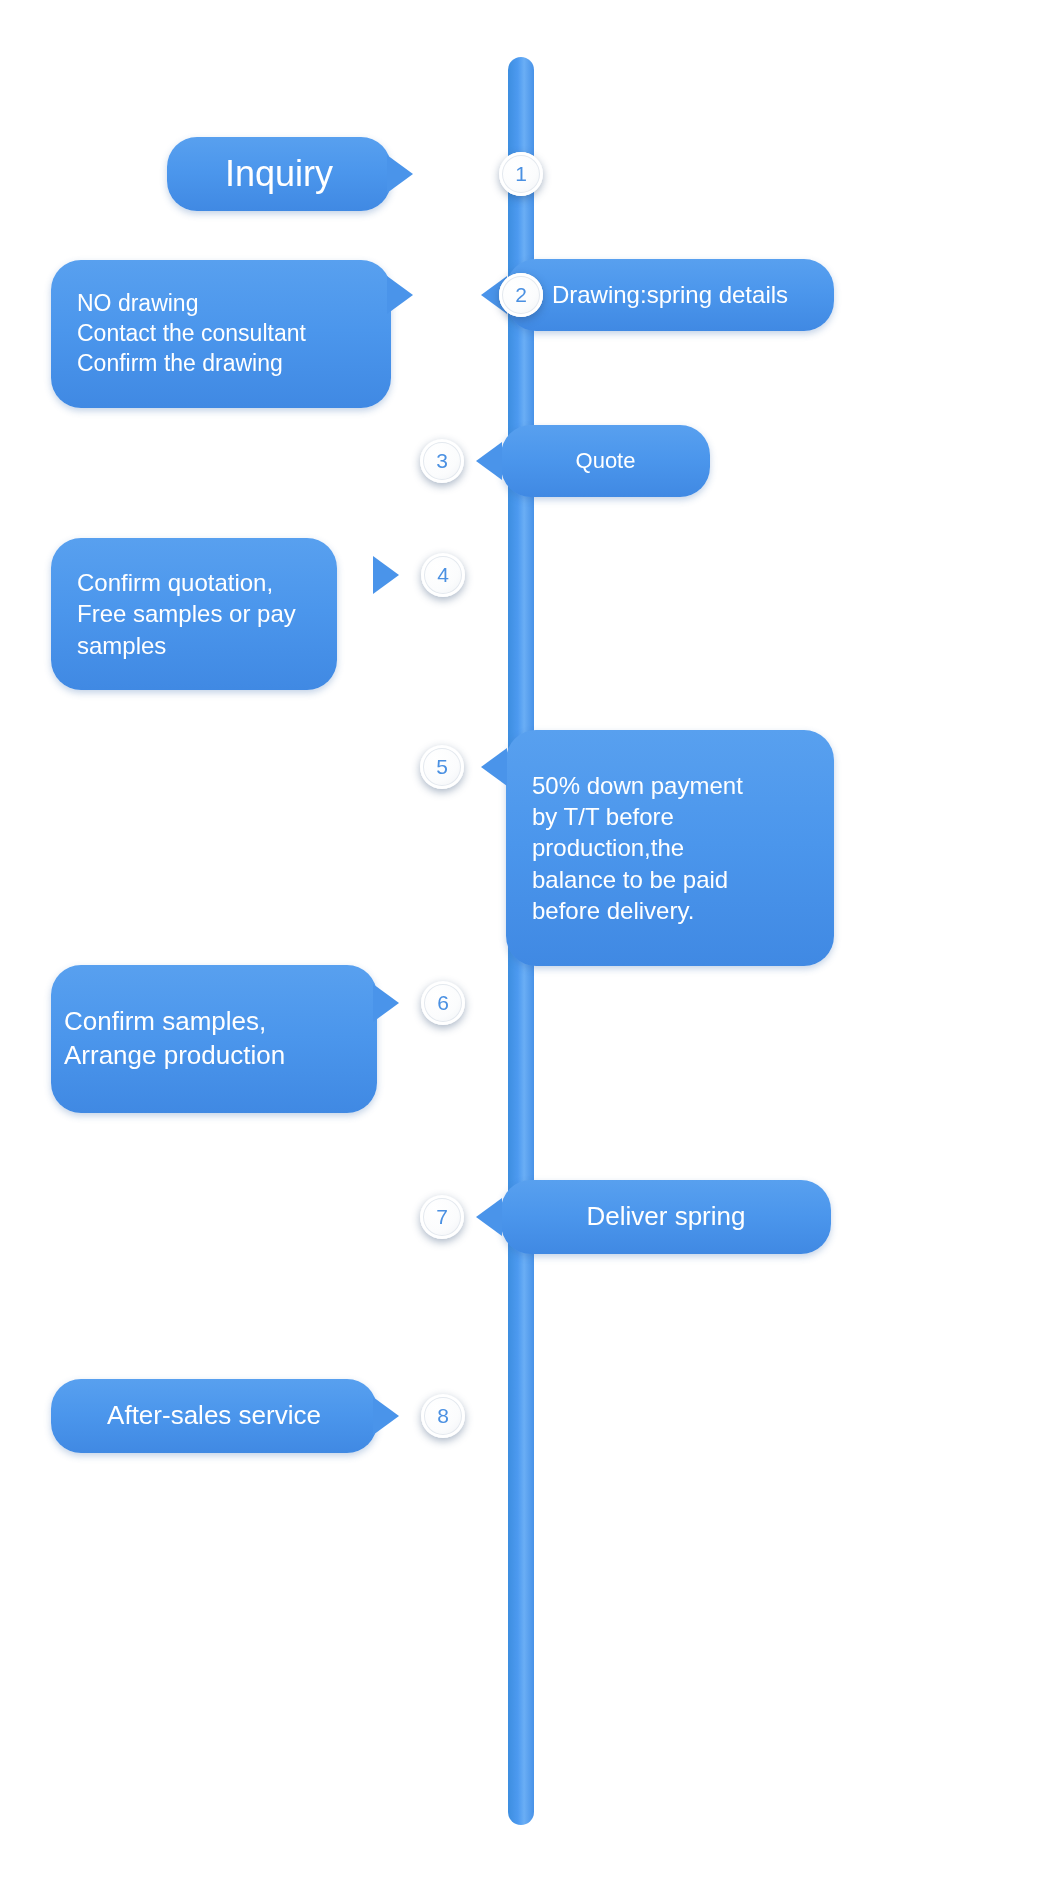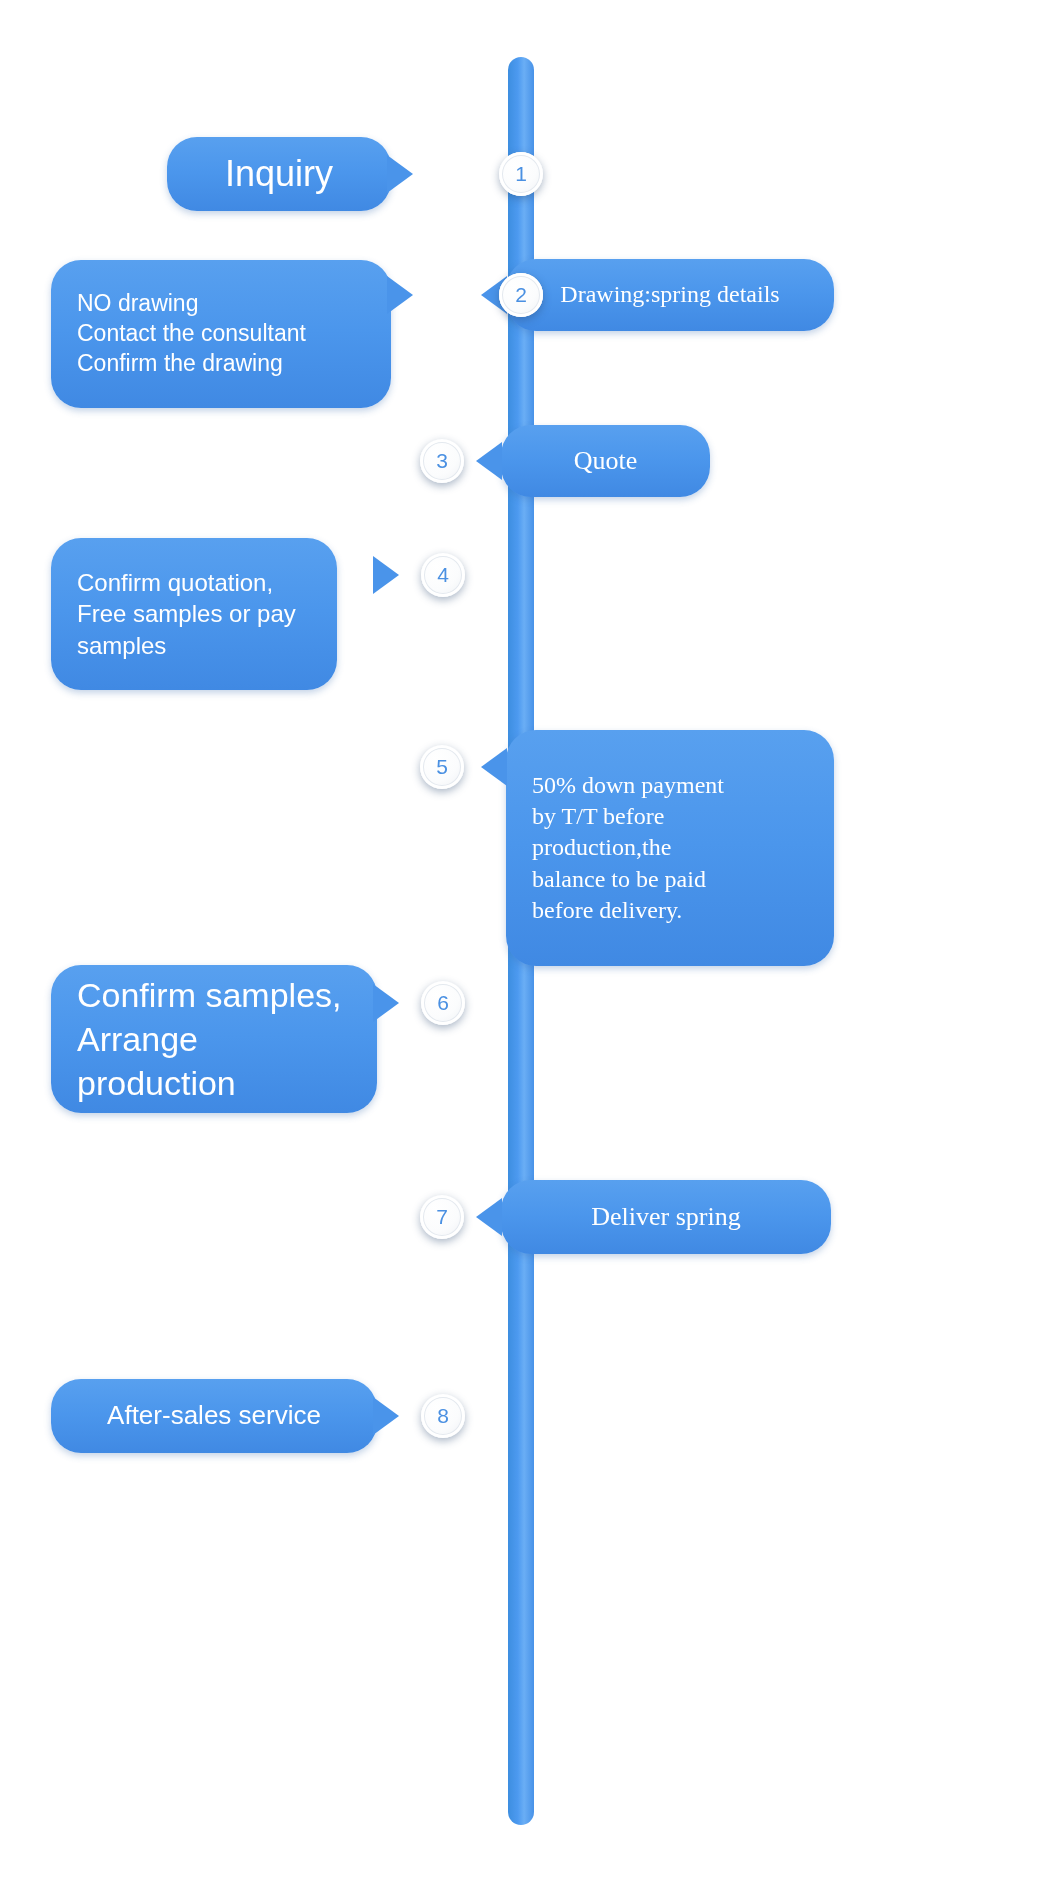--- a/index.html
+++ b/index.html
@@ -46,21 +46,21 @@
     align-items: center;
     box-shadow: 0 3px 7px rgba(60,110,175,0.30);
   }
   .bubble-inner {
     width: 100%;
     padding: 0 26px;
     line-height: 1.30;
     white-space: pre-line;
   }
   .bubble.left  { border-radius: 30px; }
-  .bubble.right { border-radius: 30px; font-family: Liberation Serif, serif; }
+  .bubble.right { border-radius: 30px; }
 
   .bubble.align-center .bubble-inner { text-align: center; }
   .bubble.align-left   .bubble-inner { text-align: left; }
 
   
   .tail {
     position: absolute;
     width: 0;
     height: 0;
   }
@@ -110,42 +110,42 @@
 Contact the consultant
 Confirm the drawing</div>
     </div>
     <div class="tail to-right" style="left: 387px; top: 276px; border-left-color: rgb(74, 148, 234);"></div>
     <div class="node" style="left: 499px; top: 273px; color: rgb(74, 144, 226);">2</div>
     <div class="bubble right align-center" style="left: 506px; top: 259px; width: 328px; height: 72px; border-radius: 30px;">
       <div class="bubble-inner" style="font-size: 24px;">Drawing:spring details</div>
     </div>
     <div class="tail to-left" style="left: 481px; top: 276px; border-right-color: rgb(74, 148, 234);"></div>
     <div class="bubble right align-center" style="left: 501px; top: 425px; width: 209px; height: 72px; border-radius: 30px;">
-      <div class="bubble-inner" style="font-size: 26px;">Quote</div>
+      <div class="bubble-inner" style="font-size: 22px;">Quote</div>
     </div>
     <div class="tail to-left" style="left: 476px; top: 442px; border-right-color: rgb(74, 148, 234);"></div>
     <div class="node" style="left: 420px; top: 439px; color: rgb(74, 144, 226);">3</div>
     <div class="bubble left align-left" style="left: 51px; top: 538px; width: 286px; height: 152px; border-radius: 30px;">
       <div class="bubble-inner" style="font-size: 24px;">Confirm quotation,
 Free samples or pay
 samples</div>
     </div>
     <div class="tail to-right" style="left: 373px; top: 556px; border-left-color: rgb(74, 148, 234);"></div>
     <div class="node" style="left: 421px; top: 553px; color: rgb(74, 144, 226);">4</div>
     <div class="bubble right align-left" style="left: 506px; top: 730px; width: 328px; height: 236px; border-radius: 30px; justify-content: center;">
       <div class="bubble-inner" style="font-size: 24px;">50% down payment
 by T/T before
 production,the
 balance to be paid
 before delivery.</div>
     </div>
     <div class="tail to-left" style="left: 481px; top: 748px; border-right-color: rgb(74, 148, 234);"></div>
     <div class="node" style="left: 420px; top: 745px; color: rgb(74, 144, 226);">5</div>
     <div class="bubble left align-left" style="left: 51px; top: 965px; width: 326px; height: 148px; border-radius: 30px;">
-      <div class="bubble-inner" style="font-size: 34px;">Confirm samples,
+      <div class="bubble-inner" style="font-size: 26px; padding-left: 13px;">Confirm samples,
 Arrange production</div>
     </div>
     <div class="tail to-right" style="left: 373px; top: 984px; border-left-color: rgb(74, 148, 234);"></div>
     <div class="node" style="left: 421px; top: 981px; color: rgb(74, 144, 226);">6</div>
     <div class="bubble right align-center" style="left: 501px; top: 1180px; width: 330px; height: 74px; border-radius: 30px;">
       <div class="bubble-inner" style="font-size: 26px;">Deliver spring</div>
     </div>
     <div class="tail to-left" style="left: 476px; top: 1198px; border-right-color: rgb(74, 148, 234);"></div>
     <div class="node" style="left: 420px; top: 1195px; color: rgb(74, 144, 226);">7</div>
     <div class="bubble left align-center" style="left: 51px; top: 1379px; width: 326px; height: 74px; border-radius: 30px;">

